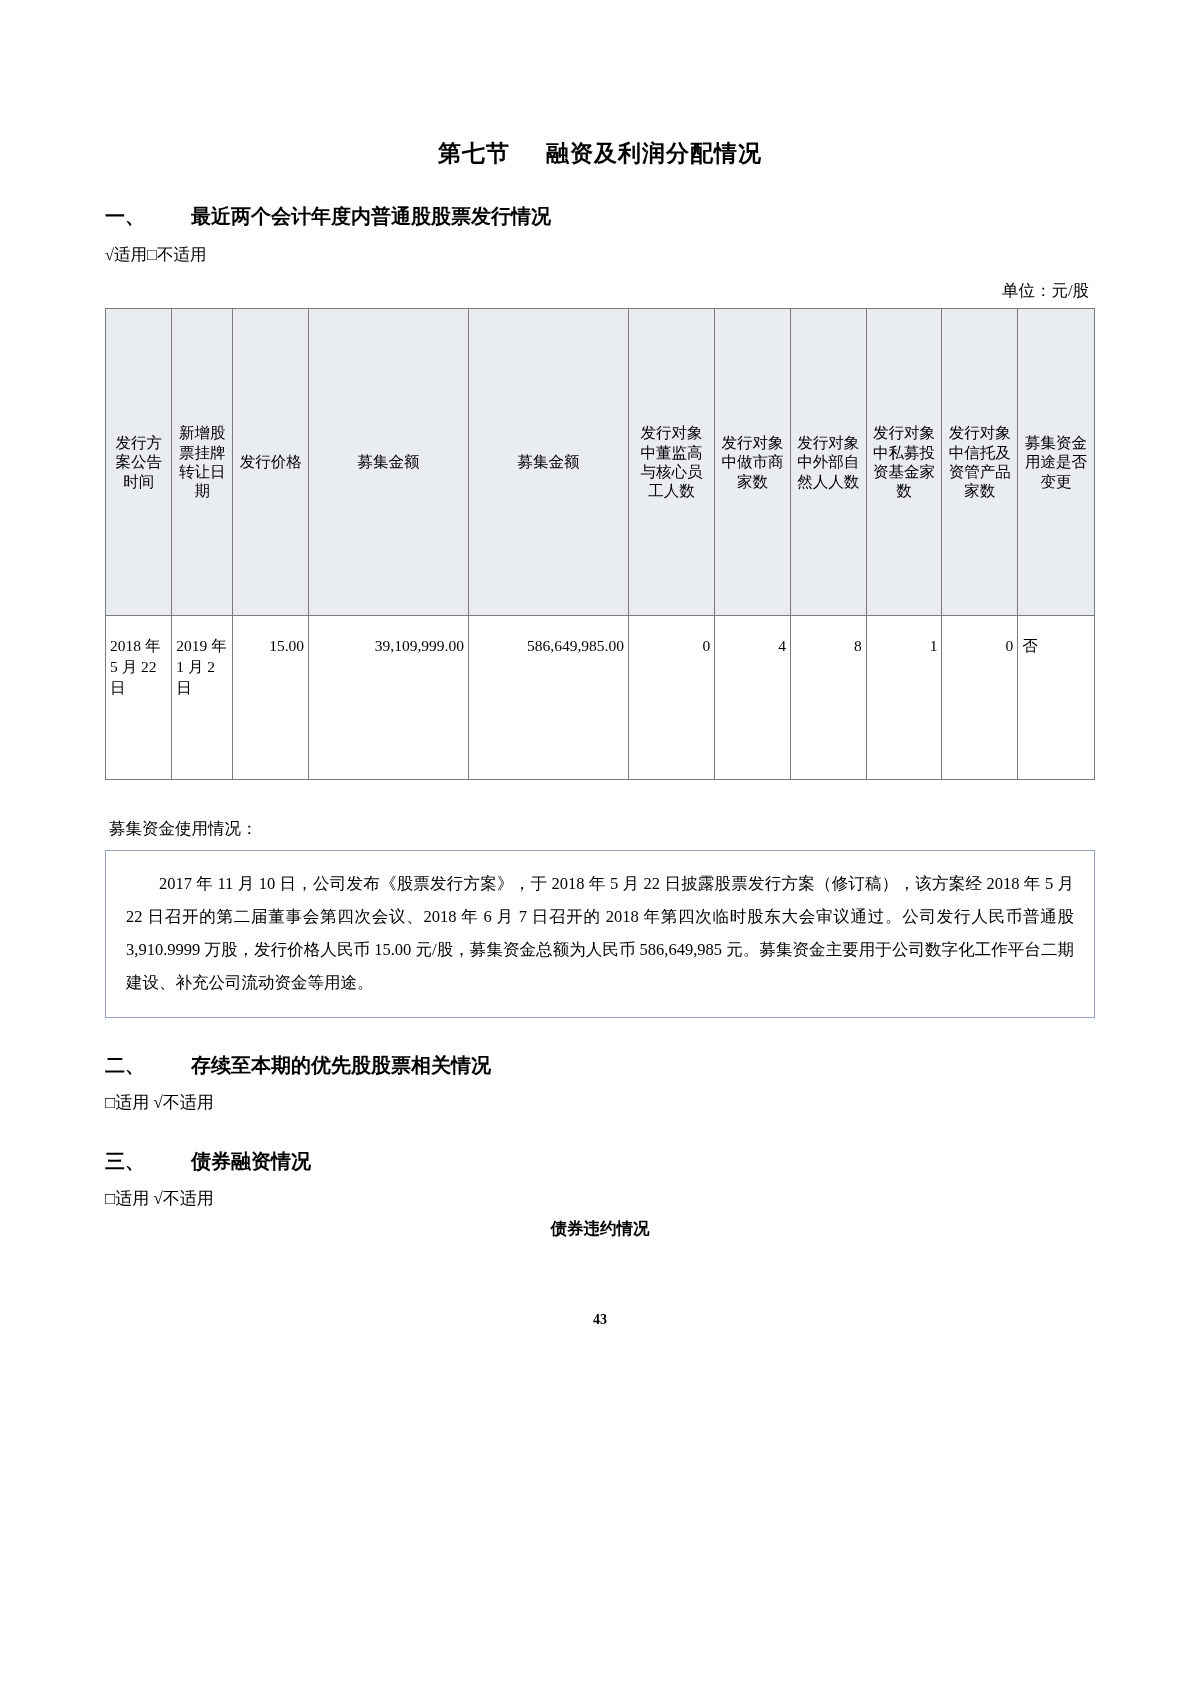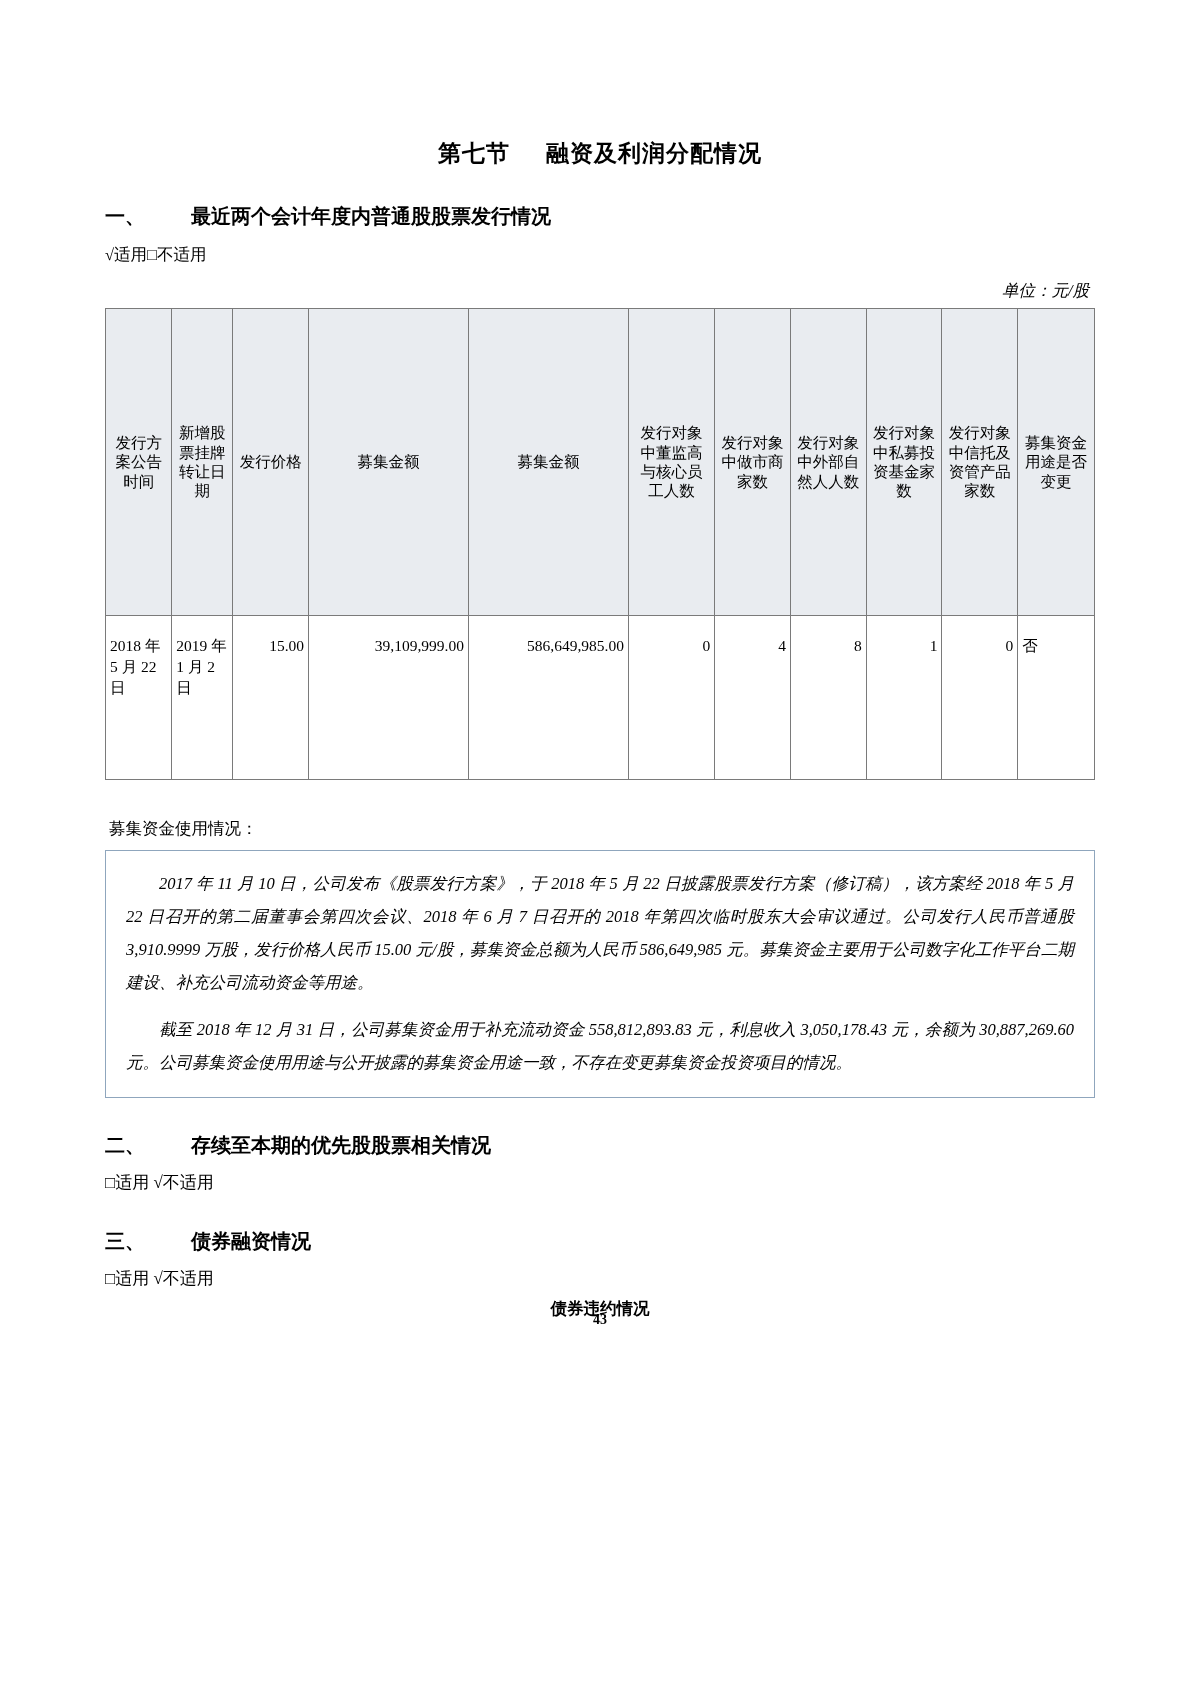--- a/index.html
+++ b/index.html
@@ -43,21 +43,20 @@
   }
   .applicable-line {
     font-size: 16.5px;
     margin: 0 0 14px 0;
   }
   .unit-line {
     text-align: right;
     font-size: 16.5px;
     margin: 0 0 6px 0;
     padding-right: 6px;
-    font-style: italic;
   }
   table.issue-table {
     border-collapse: collapse;
     width: 100%;
     table-layout: fixed;
   }
   table.issue-table th,
   table.issue-table td {
     border: 1px solid #7a7a7a;
     font-size: 15.5px;
@@ -90,21 +89,20 @@
     text-align: left;
   }
   .subtitle-bold {
     font-size: 16.5px;
     font-weight: normal;
     margin: 38px 0 10px 4px;
   }
   .note-box {
     border: 1px solid #8fa6bd;
     padding: 16px 20px 18px 20px;
-    font-style: italic;
   }
   .note-box p {
     margin: 0 0 14px 0;
     font-size: 16.5px;
     line-height: 2.0;
     text-align: justify;
     text-indent: 2em;
   }
   .note-box p:last-child {
     margin-bottom: 0;
@@ -198,21 +196,20 @@
         <td>0</td>
         <td class="center">否</td>
       </tr>
     </tbody>
   </table>
 
   <div class="subtitle-bold">募集资金使用情况：</div>
 
   <div class="note-box">
     <p>2017 年 11 月 10 日，公司发布《股票发行方案》，于 2018 年 5 月 22 日披露股票发行方案（修订稿），该方案经 2018 年 5 月 22 日召开的第二届董事会第四次会议、2018 年 6 月 7 日召开的 2018 年第四次临时股东大会审议通过。公司发行人民币普通股 3,910.9999 万股，发行价格人民币 15.00 元/股，募集资金总额为人民币 586,649,985 元。募集资金主要用于公司数字化工作平台二期建设、补充公司流动资金等用途。</p>
-    <p>截至 2018 年 12 月 31 日，公司募集资金用于补充流动资金 558,812,893.83 元，利息收入 3,050,178.43 元，余额为 30,887,269.60 元。公司募集资金使用用途与公开披露的募集资金用途一致，不存在变更募集资金投资项目的情况。</p>
   </div>
 
   <div class="sub-heading">
     <span class="num">二、</span><span>存续至本期的优先股股票相关情况</span>
   </div>
   <div class="plain-line">□适用 √不适用</div>
 
   <div class="sub-heading">
     <span class="num">三、</span><span>债券融资情况</span>
   </div>

